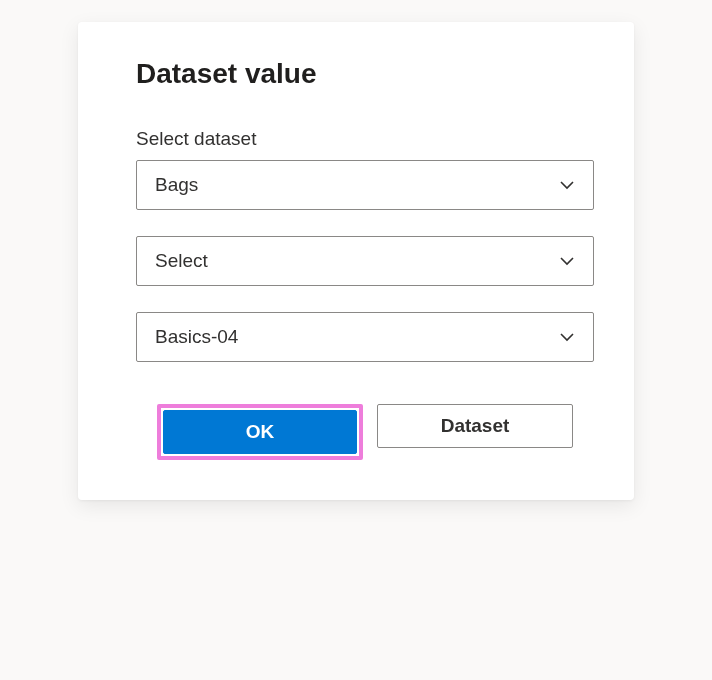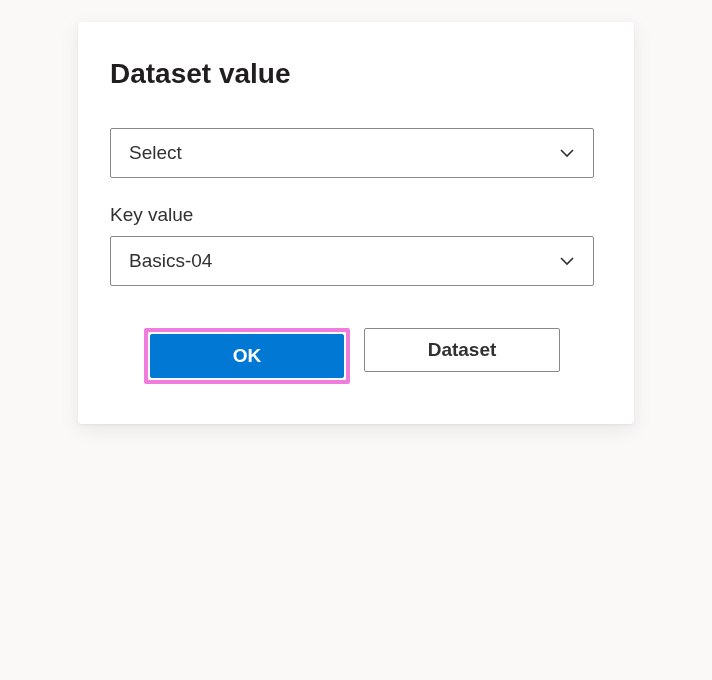--- a/index.html
+++ b/index.html
@@ -15,21 +15,21 @@
       display: flex;
       align-items: flex-start;
       justify-content: center;
       padding-top: 22px;
     }
     .dialog {
       width: 556px;
       background: #ffffff;
       border-radius: 4px;
       box-shadow: 0 6px 20px rgba(0,0,0,0.08), 0 1px 3px rgba(0,0,0,0.05);
-      padding: 36px 40px 40px 32px;
+      padding: 36px 40px 40px 58px;
     }
     .dialog-title {
       font-size: 28px;
       font-weight: 600;
       color: #201f1e;
       margin-bottom: 38px;
     }
     .field-group {
       margin-bottom: 26px;
     }
@@ -93,32 +93,40 @@
       border: 1px solid #8a8886;
       min-width: 196px;
     }
   </style>
 </head>
 <body>
 
 <div class="dialog">
   <h1 class="dialog-title">Dataset value</h1>
 
+  <div class="field-group">
+    <label class="field-label">Select dataset</label>
+    <div class="select-box">
+      <span>Bags</span>
+      <svg class="chevron" width="20" height="20" viewBox="0 0 20 20">
+          <path d="M4 7 L10 13 L16 7" stroke="#323130" stroke-width="1.6" fill="none"></path>
+        </svg>
+    </div>
+  </div>
 
   <div class="field-group">
     <div class="select-box">
       <span>Select</span>
       <svg class="chevron" width="20" height="20" viewBox="0 0 20 20">
           <path d="M4 7 L10 13 L16 7" stroke="#323130" stroke-width="1.6" fill="none"></path>
         </svg>
     </div>
   </div>
 
   <div class="field-group">
-    <label class="field-label">Key value</label>
     <div class="select-box">
       <span>Basics-04</span>
       <svg class="chevron" width="20" height="20" viewBox="0 0 20 20">
           <path d="M4 7 L10 13 L16 7" stroke="#323130" stroke-width="1.6" fill="none"></path>
         </svg>
     </div>
   </div>
 
   <div class="button-row">
     <span class="ok-wrap">

